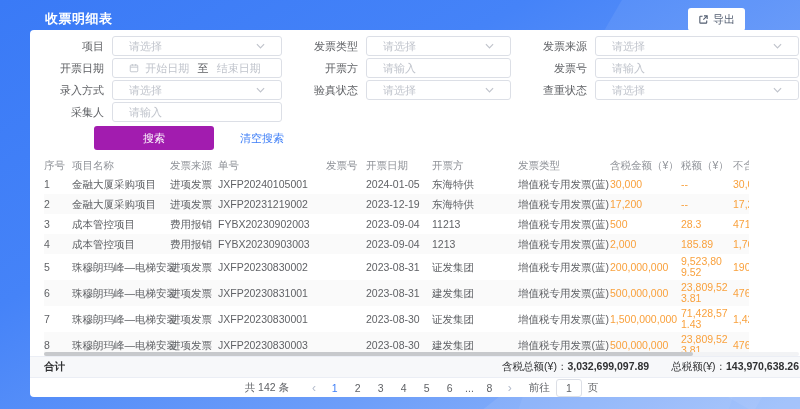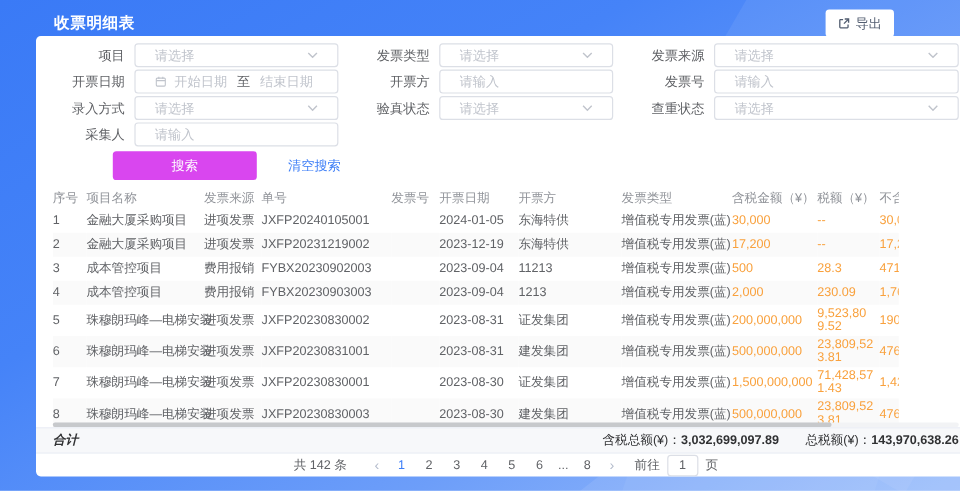--- a/index.html
+++ b/index.html
@@ -28,41 +28,41 @@
   .f-label{width:62px;flex-shrink:0;text-align:right;font-size:11px;color:#606266;margin-right:8px;white-space:nowrap;}
   .f-control{flex:1;height:18px;border:1px solid #dcdfe6;border-radius:3px;display:flex;align-items:center;
     padding:0 16px;background:#fff;min-width:0;}
   .ph{font-size:11px;color:#c0c4cc;white-space:nowrap;overflow:hidden;}
   .f-select .chev{margin-left:auto;flex-shrink:0;}
   .f-daterange .sep{font-size:11px;color:#606266;margin:0 4px;flex-shrink:0;}
   .f-daterange .ph{flex:1;text-align:center;}
   .f-daterange svg{flex-shrink:0;margin-right:2px;}
 
   .filter-actions{display:flex;align-items:center;margin:4px 0 0 64px;gap:26px;}
-  .search-btn{width:120px;height:24px;background:#d946ef;color:#fff;border:none;border-radius:3px;
+  .search-btn{width:120px;height:24px;background:#a21caf;color:#fff;border:none;border-radius:3px;
     font-size:11px;cursor:pointer;font-family:inherit;}
   .clear-link{font-size:11px;color:#3d7ef7;text-decoration:none;cursor:pointer;text-align:center;}
 
   
   .table-wrap{margin:6px 0 0 14px;width:705px;overflow:hidden;}
   table{border-collapse:collapse;table-layout:fixed;width:779px;}
   th{font-size:10.5px;font-weight:normal;color:#909399;text-align:left;padding:3px 4px 3px 0;line-height:12px;white-space:nowrap;}
   td{font-size:10.5px;color:#606266;padding:4px 4px 4px 0;line-height:12px;white-space:nowrap;overflow:visible;}
   tbody tr:nth-child(even){background:#fafafa;}
   td.amt{color:#f9a13d;}
   td.wrapcell{white-space:normal;word-break:break-all;line-height:11px;padding-top:2px;padding-bottom:2px;}
 
   .vscroll{position:absolute;right:2px;top:130px;width:5px;height:80px;background:#c6c8cc;border-radius:3px;}
   .hscroll{position:absolute;left:14px;right:14px;bottom:41px;height:4px;background:#f2f3f5;border-radius:2px;}
   .hthumb{position:absolute;left:0;top:0;height:100%;width:86%;background:#c7c9cc;border-radius:2px;}
 
   
   .summary{position:absolute;left:0;right:0;bottom:19px;height:22px;background:#f7f8fa;
     border-top:1px solid #ebeef5;border-bottom:1px solid #ebeef5;display:flex;align-items:center;box-sizing:border-box;}
-  .sum-label{margin-left:14px;font-size:10.5px;color:#303133;font-weight:bold;font-style:italic;}
+  .sum-label{margin-left:14px;font-size:10.5px;color:#303133;font-weight:bold;}
   .sum-items{margin-left:auto;margin-right:14px;display:flex;align-items:center;gap:22px;}
   .sum-item{font-size:10.5px;color:#303133;white-space:nowrap;}
   .sum-item b{font-weight:bold;}
 
   
   .pagination{position:absolute;left:0;right:0;bottom:0;height:19px;display:flex;align-items:center;justify-content:center;
     font-size:10.5px;color:#606266;gap:2px;}
   .pg-total{margin-right:16px;}
   .pager{display:flex;align-items:center;}
   .pg-btn{min-width:15px;height:16px;line-height:16px;text-align:center;padding:0 4px;color:#606266;cursor:pointer;}
@@ -260,21 +260,21 @@
           <tr>
             <td>4</td>
             <td>成本管控项目</td>
             <td>费用报销</td>
             <td>FYBX20230903003</td>
             <td></td>
             <td>2023-09-04</td>
             <td>1213</td>
             <td>增值税专用发票(蓝)</td>
             <td class="amt">2,000</td>
-            <td class="amt wrapcell">230.09</td>
+            <td class="amt wrapcell">185.89</td>
             <td class="amt wrapcell">1,769.91</td>
           </tr>
           <tr>
             <td>5</td>
             <td>珠穆朗玛峰—电梯安装</td>
             <td>进项发票</td>
             <td>JXFP20230830002</td>
             <td></td>
             <td>2023-08-31</td>
             <td>证发集团</td>

